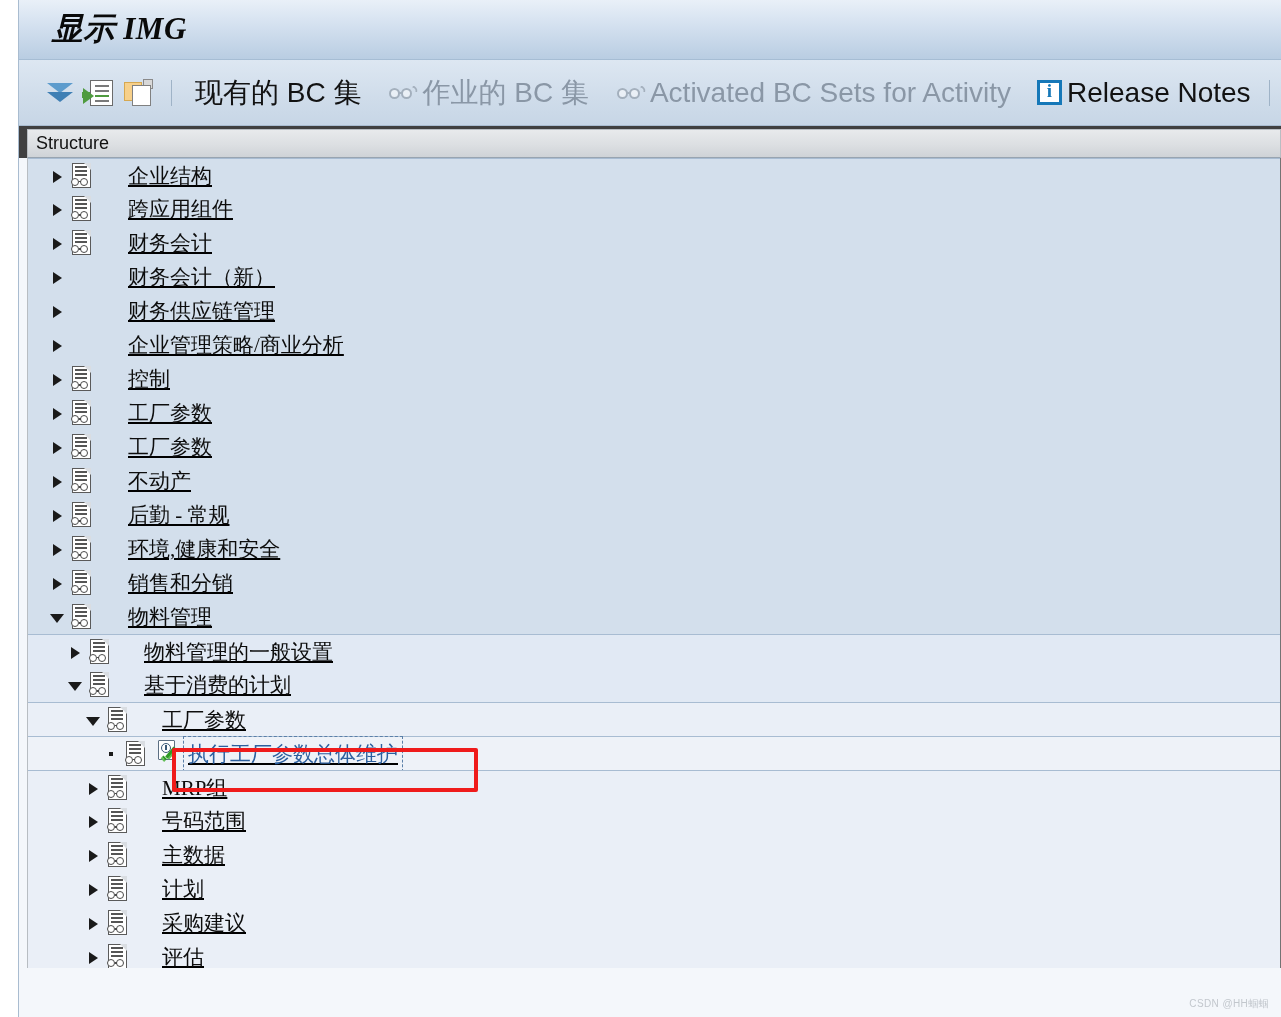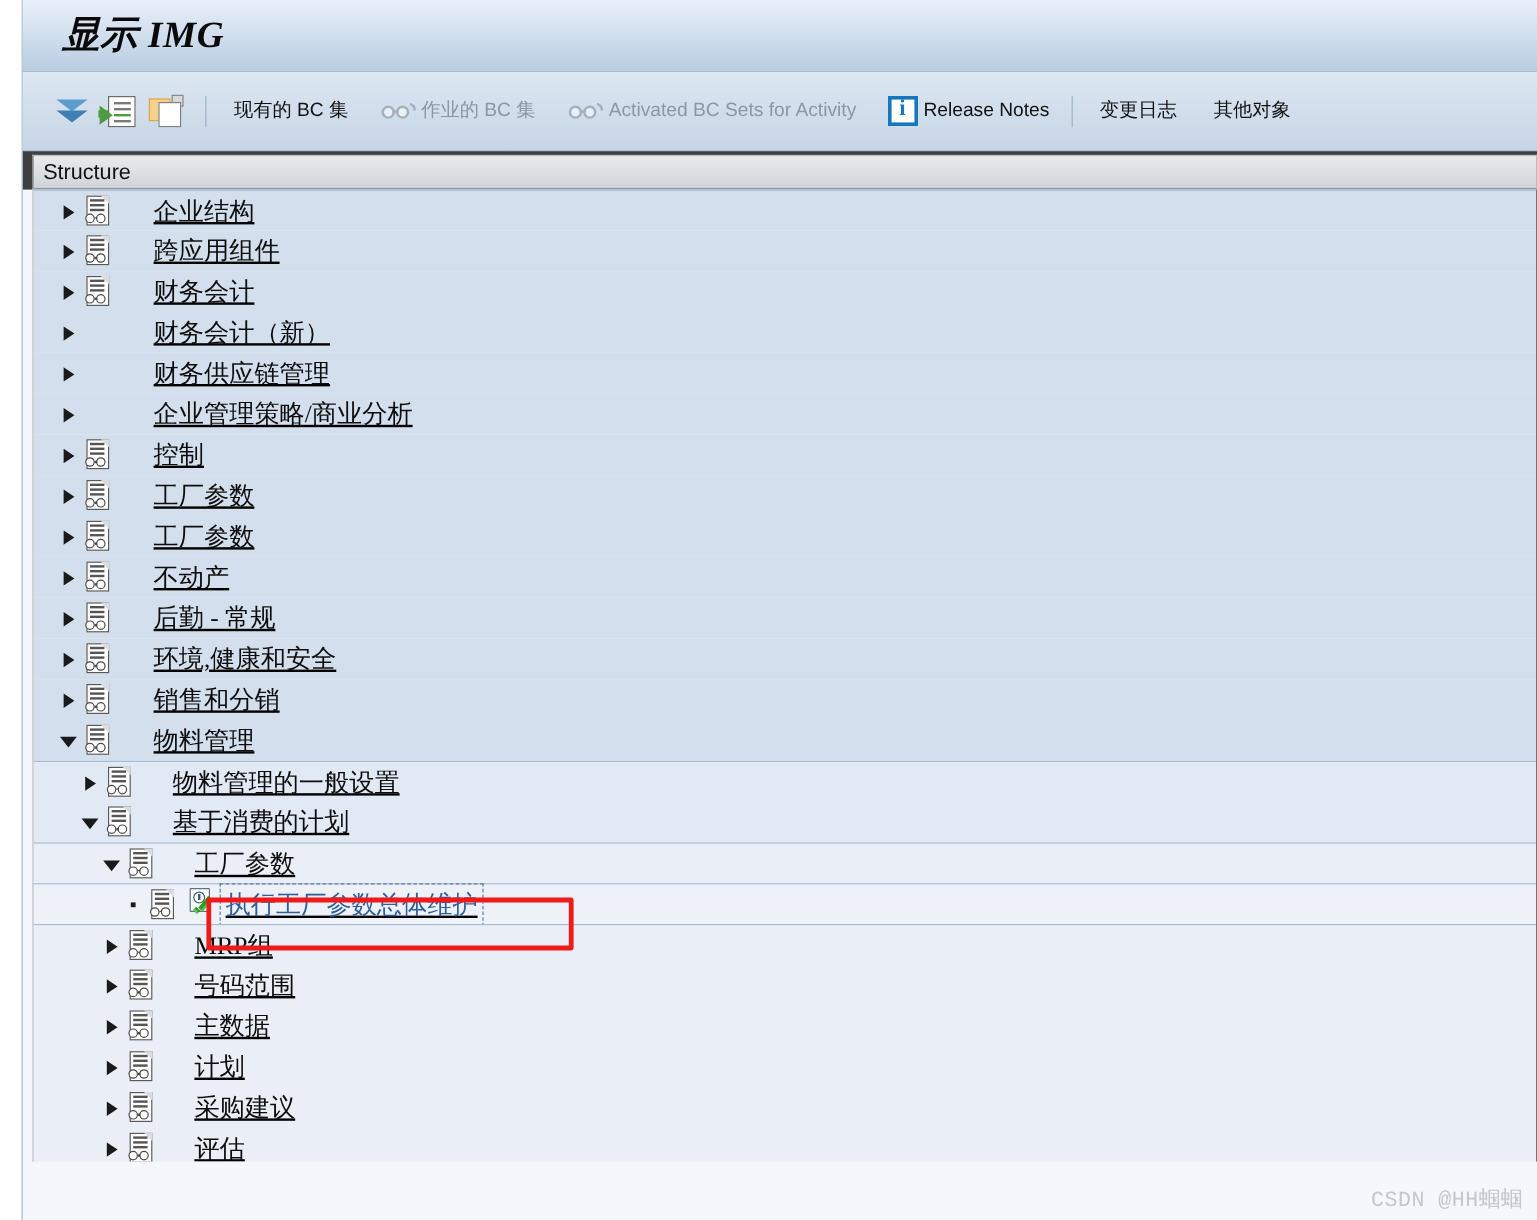--- a/index.html
+++ b/index.html
@@ -66,21 +66,21 @@
   }
   .tb-item {
     display: inline-flex;
     align-items: center;
     height: 40px;
     padding: 0 6px;
     cursor: default;
   }
   .tb-item.icononly { padding: 0 4px; }
   .tb-label {
-    font-size: 16px;
+    font-size: 28px;
     color: #121212;
     margin-left: 5px;
     white-space: nowrap;
   }
   .tb-label.dim { color: #8a97a6; }
   .tb-sep {
     width: 1px; height: 26px;
     background: #9fb3c7;
     margin: 0 12px;
     flex: 0 0 auto;
@@ -374,26 +374,25 @@
     border: 4px solid #ef1b1b;
     border-radius: 2px;
     pointer-events: none;
     z-index: 40;
   }
 
   
   .watermark {
     position: absolute;
     right: 12px; bottom: 6px;
-    font-size: 18px;
+    font-size: 10px;
     color: #c2c7cd;
     letter-spacing: 0.4px;
     z-index: 50;
     white-space: nowrap;
-    font-family: Liberation Mono, monospace;
   }
 </style>
 </head>
 <body>
 
 <div id="app">
 
   <div class="gutter"></div>
 
   <div class="window">

